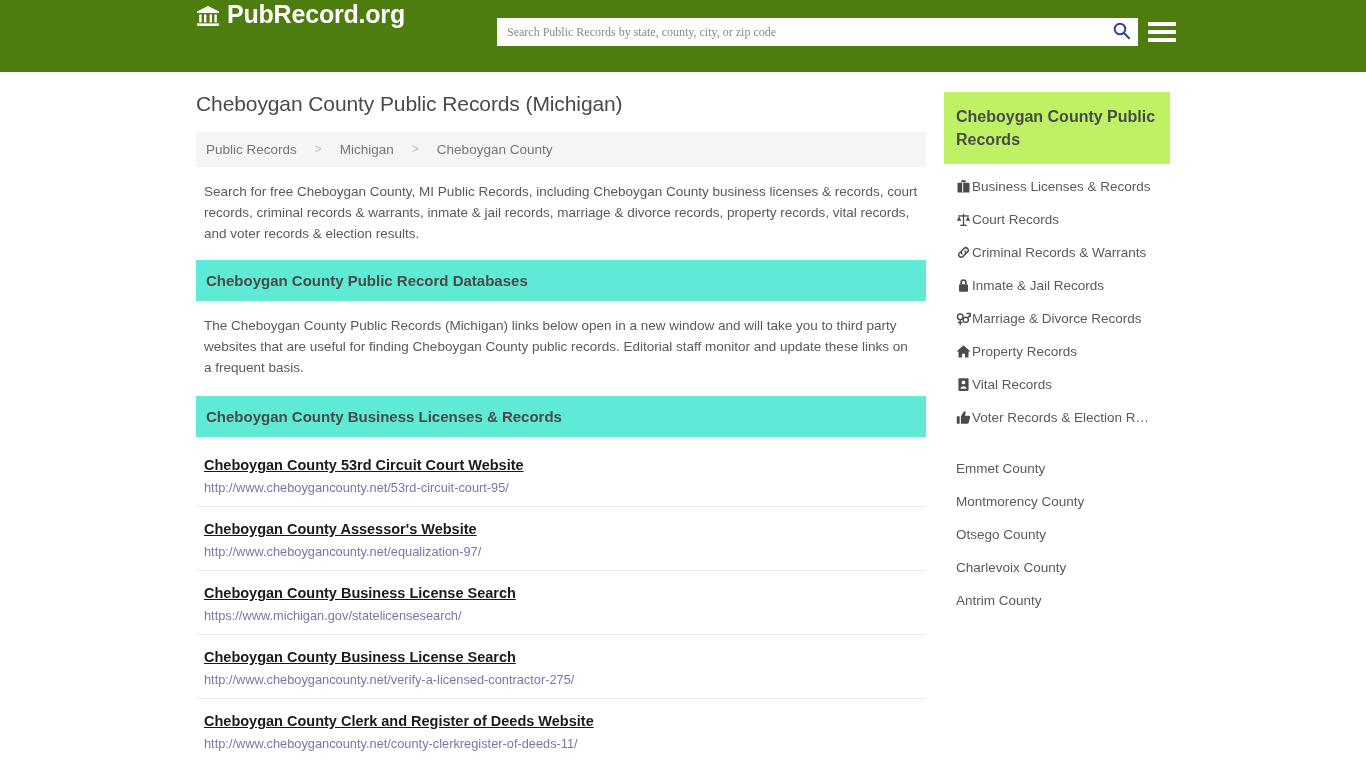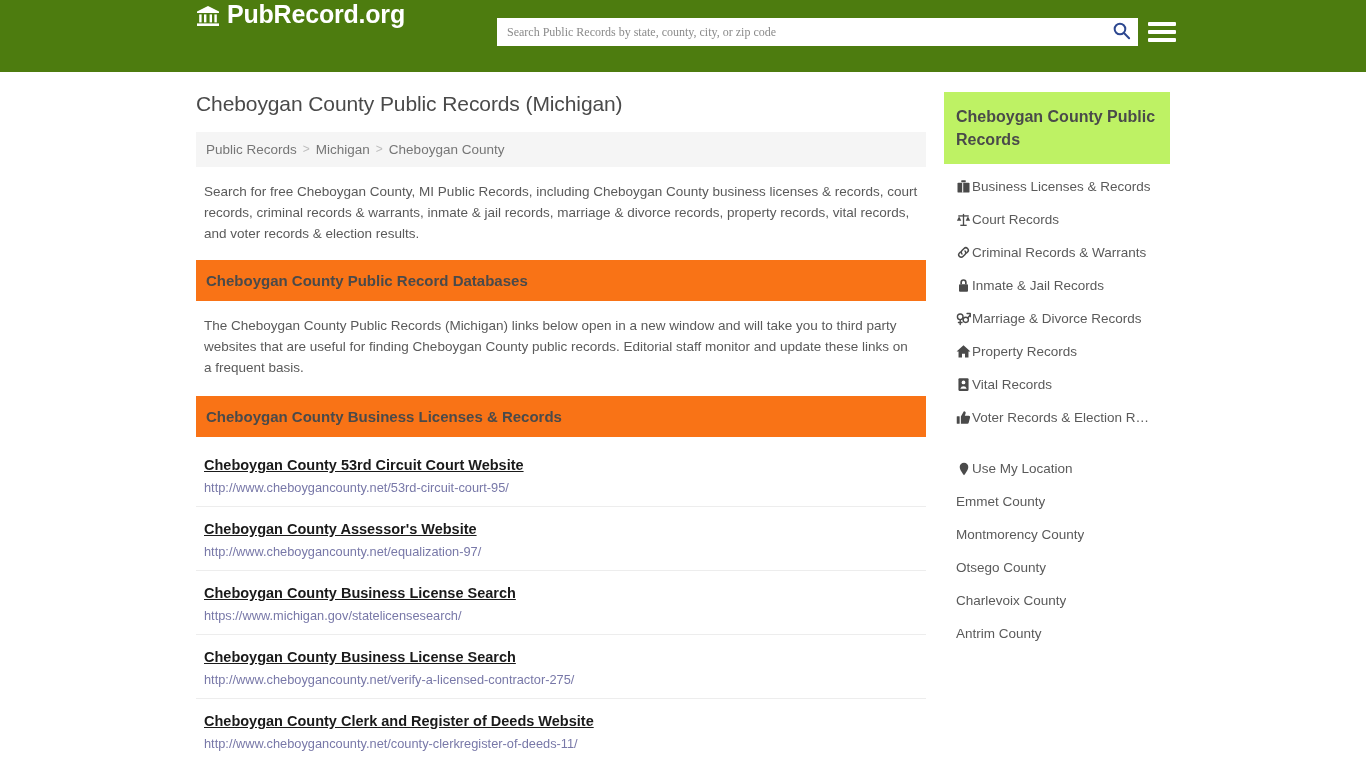--- a/index.html
+++ b/index.html
@@ -100,36 +100,36 @@
   }
 
   
   .breadcrumb {
     background: #f5f5f5;
     padding: 10px 10px;
     font-size: 13.5px;
     color: #767676;
     display: flex;
     align-items: flex-start;
-    gap: 6px;
+    gap: 18px;
     flex-wrap: wrap;
   }
   .breadcrumb a { color: #767676; text-decoration: none; cursor: pointer; }
   .breadcrumb .sep { color: #bdbdbd; font-size: 12px; }
 
   .intro {
     font-size: 13.5px;
     line-height: 21px;
     color: #5a5a5a;
     padding: 14px 8px 16px 8px;
   }
 
   
   .section-bar {
-    background: #f97316;
+    background: #5eead4;
     padding: 12px 10px;
     font-size: 15px;
     font-weight: bold;
     color: #4a4a4a;
   }
   .section-body {
     font-size: 13.5px;
     line-height: 21px;
     color: #5a5a5a;
     padding: 14px 8px 18px 8px;
@@ -388,28 +388,20 @@
             </svg>
           </span>
           <span class="lbl">Voter Records &amp; Election R…</span>
         </a>
       </div>
     </div>
 
     <div class="side-card">
       <div class="side-list">
 
-        <a class="side-item">
-          <span class="ico">
-            <svg viewBox="0 0 16 16" width="14" height="14" fill="#4a4a4a">
-              <path d="M8 0.9 C5.2 0.9 3.1 3 3.1 5.7 C3.1 9.3 8 15.2 8 15.2 C8 15.2 12.9 9.3 12.9 5.7 C12.9 3 10.8 0.9 8 0.9 Z"></path>
-            </svg>
-          </span>
-          <span class="lbl">Use My Location</span>
-        </a>
 
         <a class="side-item no-icon">
           <span class="lbl">Emmet County</span>
         </a>
         <a class="side-item no-icon">
           <span class="lbl">Montmorency County</span>
         </a>
         <a class="side-item no-icon">
           <span class="lbl">Otsego County</span>
         </a>

